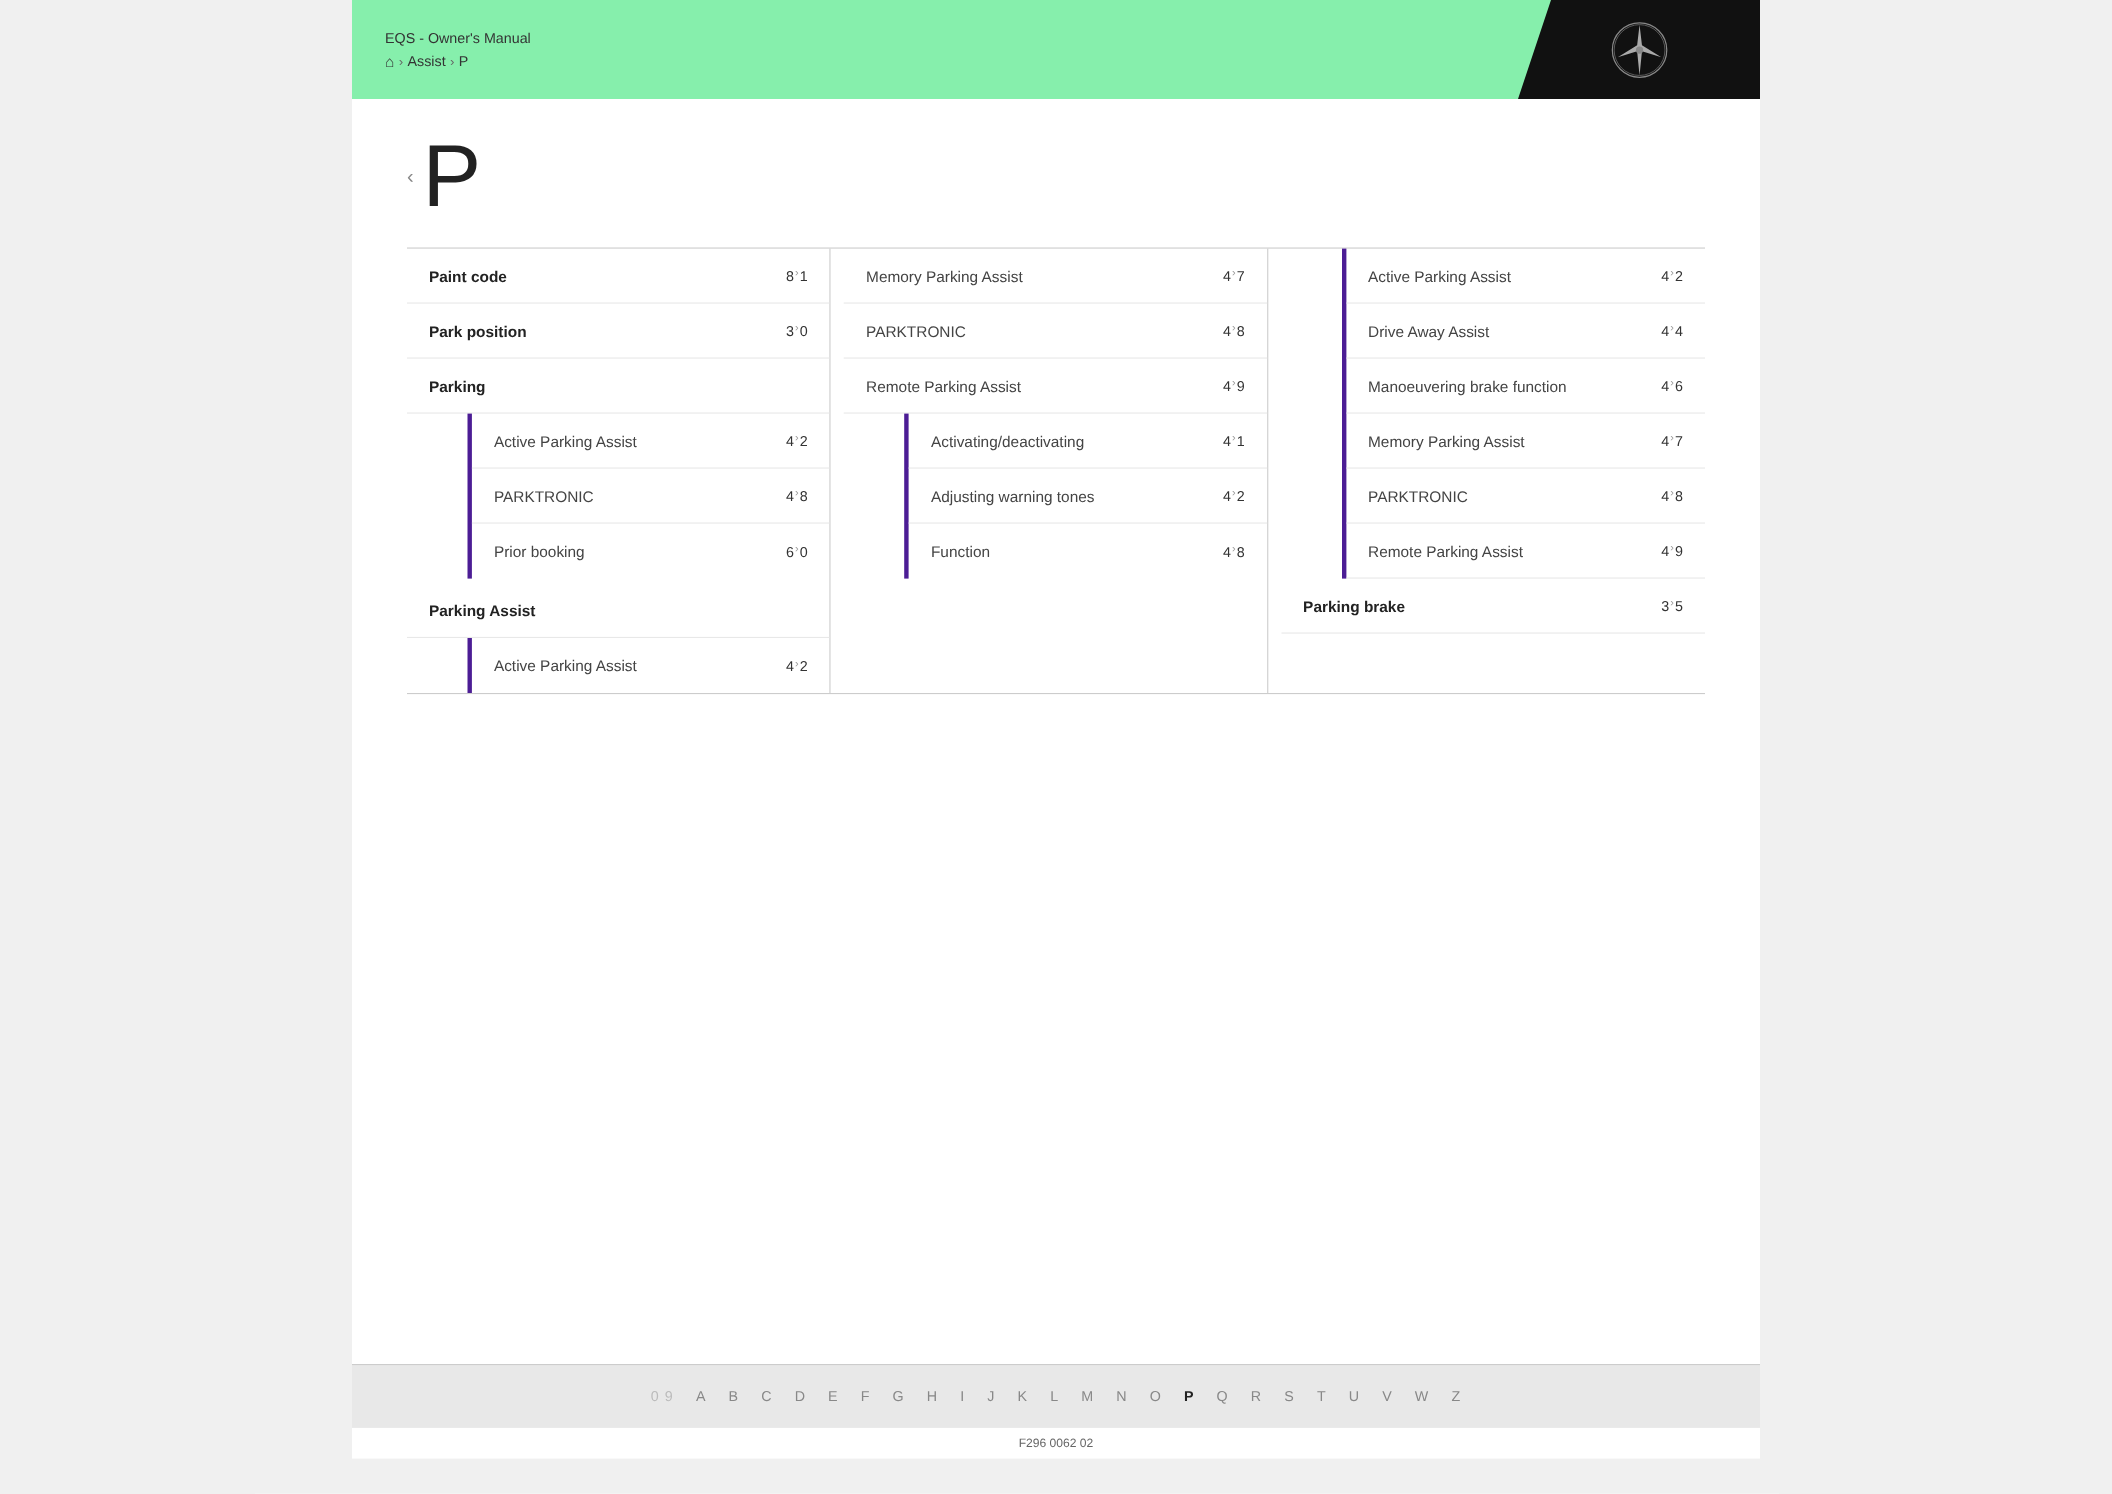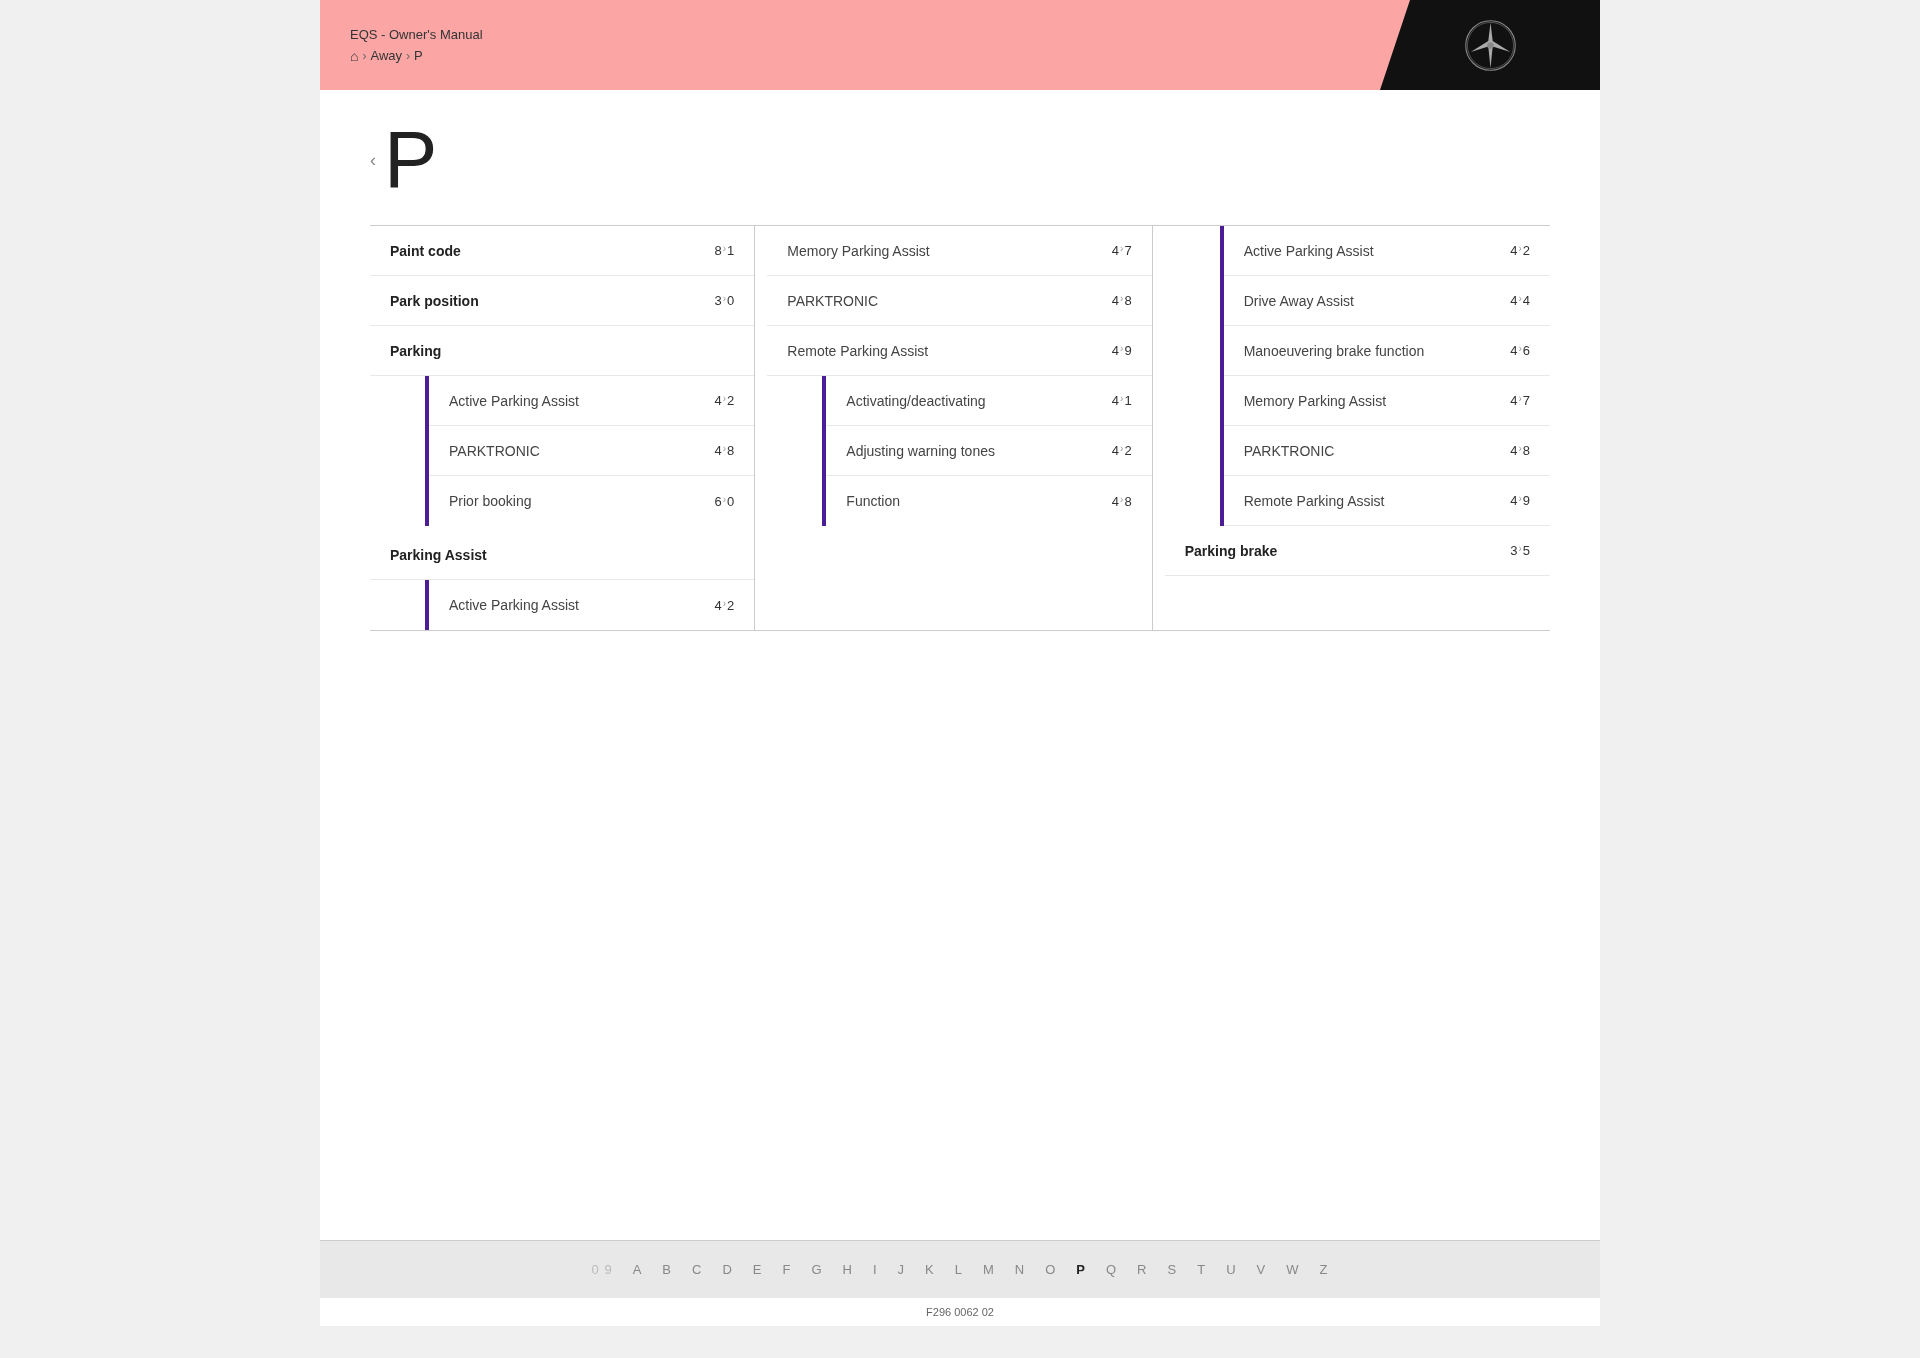--- a/index.html
+++ b/index.html
@@ -11,21 +11,21 @@
       min-height: 1358px;
       width: 1280px;
       margin: 0 auto;
       position: relative;
     }
 
     
     .header {
       display: flex;
       align-items: stretch;
-      background: #fca5a5;
+      background: #86efac;
       height: 90px;
       position: relative;
     }
     .header-left {
       flex: 1;
       display: flex;
       flex-direction: column;
       justify-content: center;
       padding: 10px 30px;
     }
@@ -169,21 +169,21 @@
   </style>
 </head>
 <body>
 
 <div class="header">
   <div class="header-left">
     <div class="header-title">EQS - Owner's Manual</div>
     <div class="breadcrumb">
       <span class="breadcrumb-home">⌂</span>
       <span class="breadcrumb-sep">›</span>
-      <span>Away</span>
+      <span>Assist</span>
       <span class="breadcrumb-sep">›</span>
       <span>P</span>
     </div>
   </div>
   <div class="header-right">
 
     <svg class="mercedes-star" viewBox="0 0 100 100" xmlns="http://www.w3.org/2000/svg">
       <circle cx="50" cy="50" r="45" fill="none" stroke="#888" stroke-width="2"></circle>
       <circle cx="50" cy="50" r="42" fill="none" stroke="#888" stroke-width="1"></circle>
 

